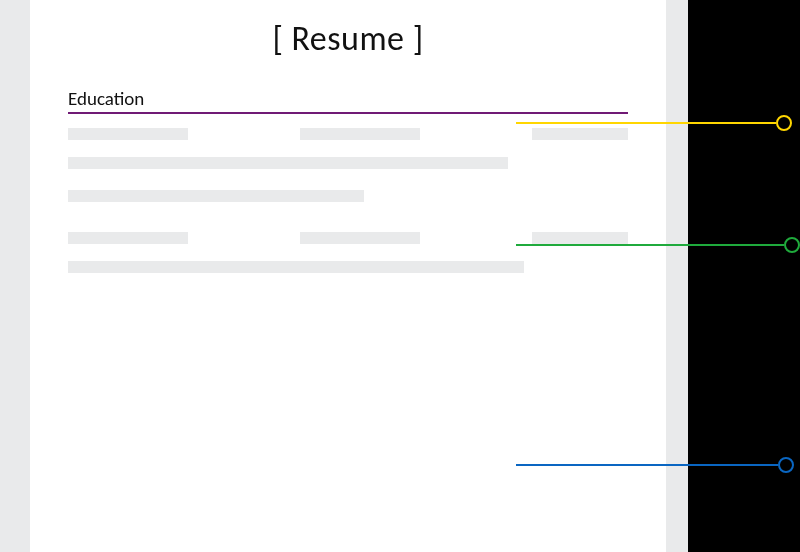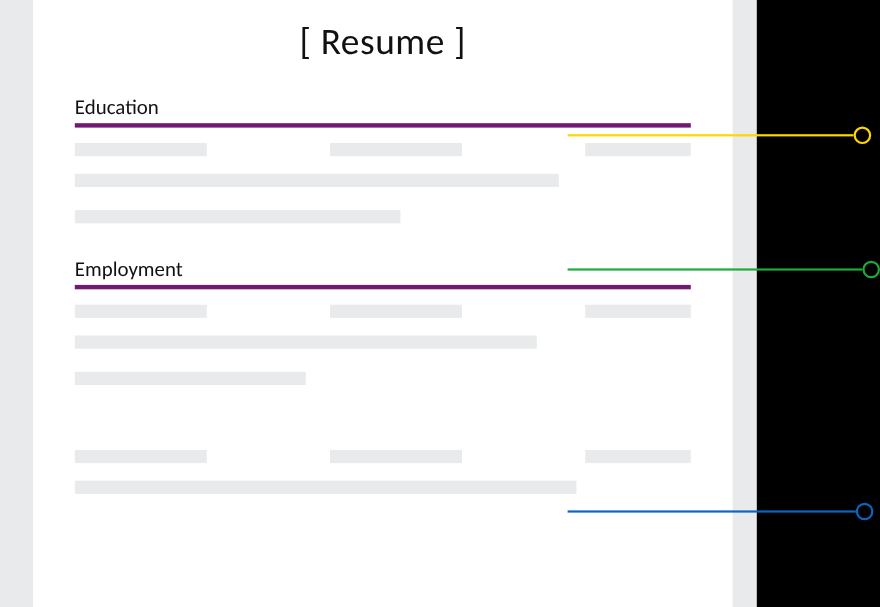--- a/index.html
+++ b/index.html
@@ -48,21 +48,21 @@
     color: #111;
     margin-bottom: 28px;
     font-family: Calibri, "Segoe UI", Arial, sans-serif;
   }
   .section { margin-bottom: 54px; }
   .section.tight { margin-bottom: 26px; }
   .section-head {
     font-size: 19px;
     font-weight: 400;
     color: #111;
-    border-bottom: 4px solid #701a75;
+    border-bottom: 2px solid #701a75;
     padding-bottom: 2px;
     margin-bottom: 14px;
   }
   .placeholder {
     background: #e9eaeb;
     height: 12px;
     display: inline-block;
   }
   .row { margin-bottom: 14px; }
   .row.cols {
@@ -116,34 +116,20 @@
         <span class="placeholder ph3"></span>
       </div>
       <div class="row">
         <span class="placeholder lineA"></span>
       </div>
       <div class="row">
         <span class="placeholder lineB"></span>
       </div>
     </div>
 
-    <div class="section">
-      <div class="section-head">Employment</div>
-      <div class="row cols">
-        <span class="placeholder ph1"></span>
-        <span class="placeholder ph2"></span>
-        <span class="placeholder ph3"></span>
-      </div>
-      <div class="row">
-        <span class="placeholder lineC"></span>
-      </div>
-      <div class="row">
-        <span class="placeholder lineD"></span>
-      </div>
-    </div>
 
     <div class="section">
       <div class="row cols">
         <span class="placeholder ph1"></span>
         <span class="placeholder ph2"></span>
         <span class="placeholder ph3"></span>
       </div>
       <div class="row">
         <span class="placeholder lineE"></span>
       </div>

